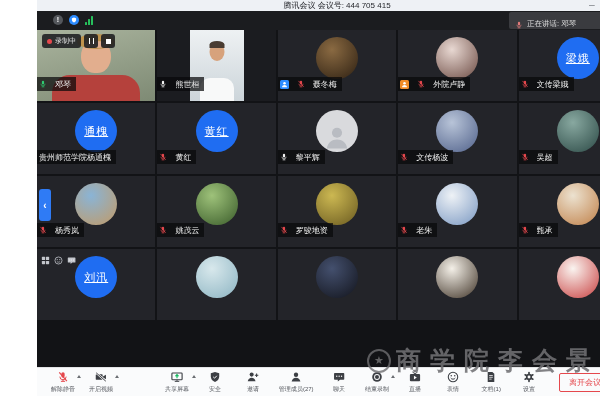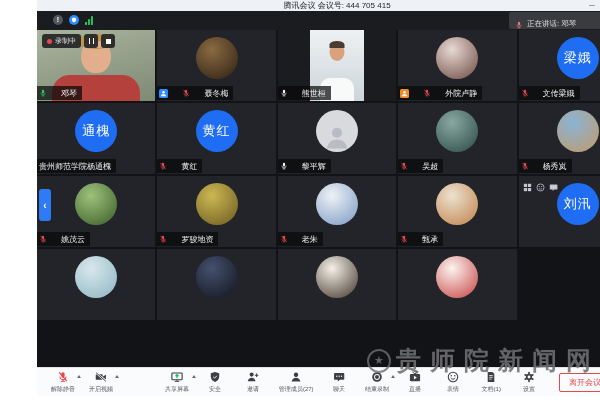--- a/index.html
+++ b/index.html
@@ -31,39 +31,39 @@
   .sb-waves { margin-left:auto; display:flex; gap:2px; }
   .sb-waves span { width:7px; height:7px; background:#56575c; transform:rotate(45deg); border-radius:1px; }
   .sb-waves span:nth-child(2){ background:#4a4b50; }
 
   
   .grid { position:absolute; top:19px; left:0; right:0; bottom:0; display:grid; grid-template-columns:repeat(5,1fr); grid-auto-rows:71px; gap:2px; background:#121316; overflow:hidden; }
   .tile { position:relative; background:#232429; overflow:hidden; cursor:pointer; }
   .tile.speaking { box-shadow:inset 0 0 0 1.5px #2eb85c; }
 
   .avatar { position:absolute; left:50%; top:7px; transform:translateX(-50%); width:42px; height:42px; border-radius:50%; }
-  .avatar.initials { background:#1f6df2; color:#fff; font-size:13px; display:flex; align-items:center; justify-content:center; letter-spacing:1px; white-space:nowrap; }
+  .avatar.initials { background:#1f6df2; color:#fff; font-size:11px; display:flex; align-items:center; justify-content:center; letter-spacing:1px; white-space:nowrap;text-decoration:underline; }
   .avatar.sil { background:#d9dadd; display:flex; align-items:flex-end; justify-content:center; overflow:hidden; }
   .avatar.sil svg { width:28px; height:28px; color:#b9bcc2; }
 
   
   .scene { position:absolute; inset:0; }
   .video-full .scene { background:linear-gradient(165deg,#aab49e,#7e8a74); }
   .video-full .head { position:absolute; left:50%; top:9px; transform:translateX(-50%); width:30px; height:34px; border-radius:50% 50% 46% 46%; background:#e2ae8e; }
   .video-full .head:before { content:''; position:absolute; top:-5px; left:-4px; right:-4px; height:15px; border-radius:50%; background:#bf944e; }
   .video-full .head:after { content:''; position:absolute; top:2px; left:3px; right:3px; height:7px; border-radius:50%; background:#e2ae8e; }
   .video-full .torso { position:absolute; bottom:0; left:50%; transform:translateX(-50%); width:88px; height:26px; border-radius:18px 18px 0 0; background:#b5413c; }
   .video-pillar .scene { background:#1b1c20; }
   .pillar { position:absolute; left:50%; top:0; bottom:0; width:54px; transform:translateX(-50%); background:linear-gradient(#eef1f3,#ccd5da); overflow:hidden; }
   .pillar .head { position:absolute; left:50%; top:13px; transform:translateX(-50%); width:15px; height:18px; border-radius:50%; background:#d7a27c; }
   .pillar .head:before { content:''; position:absolute; top:-2px; left:0; right:0; height:7px; border-radius:50% 50% 0 0; background:#4a3c32; }
   .pillar .torso { position:absolute; bottom:0; left:50%; transform:translateX(-50%); width:34px; height:23px; border-radius:10px 10px 0 0; background:#f8f9f9; }
 
   
-  .name-tag { position:absolute; left:0; bottom:1px; display:flex; align-items:center; gap:14px; background:rgba(8,8,10,.72); padding:1.5px 5px 1.5px 2px; max-width:97%; z-index:4; }
+  .name-tag { position:absolute; left:0; bottom:10px; display:flex; align-items:center; gap:8px; background:rgba(8,8,10,.72); padding:1.5px 5px 1.5px 2px; max-width:97%; z-index:4; }
   .tag-name { font-size:8px; color:#f0f0f0; white-space:nowrap; overflow:hidden; text-overflow:ellipsis; }
   .badge { width:9px; height:9px; border-radius:1.5px; display:flex; align-items:center; justify-content:center; flex:none; }
   .badge svg { width:7px; height:7px; color:#fff; }
   .badge.blue { background:#2d8cff; } .badge.orange { background:#f08c28; }
   .mic { display:flex; flex:none; }
   .mic svg { width:8px; height:8px; }
   .mic.muted { color:#e5484d; } .mic.on { color:#f2f2f2; } .mic.speaking { color:#2ecc71; }
 
   
   .rec-wrap { position:absolute; top:4px; left:5px; display:flex; gap:3px; align-items:center; z-index:6; }
@@ -168,78 +168,78 @@
               <span class="rec-label">录制中</span>
             </span>
             <button class="rec-btn">
               <span class="pause-glyph"></span>
             </button>
             <button class="rec-btn">
               <span class="stop-glyph"></span>
             </button>
           </div>
         </div>
-        <div class="tile">
-    <div class="avatar" style="background: radial-gradient(circle at 38% 30%, rgb(138, 106, 66), rgb(46, 32, 18));"></div>
-    <div class="name-tag">
-            <span class="badge blue">
-              <svg viewBox="0 0 16 16">
-                <circle cx="8" cy="5" r="2.9" fill="currentColor"></circle>
-                <path d="M2.2 14c.5-3.4 2.9-5.1 5.8-5.1s5.3 1.7 5.8 5.1z" fill="currentColor"></path>
-              </svg>
-            </span>
-      <span class="mic muted">
-              <svg viewBox="0 0 16 16">
-                <rect x="5.8" y="1.5" width="4.4" height="7.5" rx="2.2" fill="currentColor"></rect>
-                <path d="M3.8 7.5a4.2 4.2 0 0 0 8.4 0" fill="none" stroke="currentColor" stroke-width="1.3"></path>
-                <line x1="8" y1="11.7" x2="8" y2="13.6" stroke="currentColor" stroke-width="1.3"></line>
-                <line x1="5.2" y1="13.8" x2="10.8" y2="13.8" stroke="currentColor" stroke-width="1.3"></line>
-                <line x1="3" y1="1.8" x2="13.2" y2="13.5" stroke="currentColor" stroke-width="1.6"></line>
-              </svg>
-            </span>
-            <span class="tag-name">聂冬梅</span>
-    </div>
-  </div>
         <div class="tile video-pillar">
     <div class="scene">
             <div class="pillar">
               <div class="head"></div>
               <div class="torso"></div>
             </div>
           </div>
     <div class="name-tag">
       <span class="mic on">
               <svg viewBox="0 0 16 16">
                 <rect x="5.8" y="1.5" width="4.4" height="7.5" rx="2.2" fill="currentColor"></rect>
                 <path d="M3.8 7.5a4.2 4.2 0 0 0 8.4 0" fill="none" stroke="currentColor" stroke-width="1.3"></path>
                 <line x1="8" y1="11.7" x2="8" y2="13.6" stroke="currentColor" stroke-width="1.3"></line>
                 <line x1="5.2" y1="13.8" x2="10.8" y2="13.8" stroke="currentColor" stroke-width="1.3"></line>
               </svg>
             </span>
             <span class="tag-name">熊世桓</span>
     </div>
   </div>
         <div class="tile">
-    <div class="avatar" style="background: radial-gradient(circle at 38% 30%, rgb(232, 216, 210), rgb(107, 74, 66));"></div>
-    <div class="name-tag">
-            <span class="badge orange">
+    <div class="avatar" style="background: radial-gradient(circle at 38% 30%, rgb(138, 106, 66), rgb(46, 32, 18));"></div>
+    <div class="name-tag">
+            <span class="badge blue">
               <svg viewBox="0 0 16 16">
                 <circle cx="8" cy="5" r="2.9" fill="currentColor"></circle>
                 <path d="M2.2 14c.5-3.4 2.9-5.1 5.8-5.1s5.3 1.7 5.8 5.1z" fill="currentColor"></path>
               </svg>
             </span>
       <span class="mic muted">
               <svg viewBox="0 0 16 16">
                 <rect x="5.8" y="1.5" width="4.4" height="7.5" rx="2.2" fill="currentColor"></rect>
                 <path d="M3.8 7.5a4.2 4.2 0 0 0 8.4 0" fill="none" stroke="currentColor" stroke-width="1.3"></path>
                 <line x1="8" y1="11.7" x2="8" y2="13.6" stroke="currentColor" stroke-width="1.3"></line>
                 <line x1="5.2" y1="13.8" x2="10.8" y2="13.8" stroke="currentColor" stroke-width="1.3"></line>
                 <line x1="3" y1="1.8" x2="13.2" y2="13.5" stroke="currentColor" stroke-width="1.6"></line>
               </svg>
             </span>
+            <span class="tag-name">聂冬梅</span>
+    </div>
+  </div>
+        <div class="tile">
+    <div class="avatar" style="background: radial-gradient(circle at 38% 30%, rgb(232, 216, 210), rgb(107, 74, 66));"></div>
+    <div class="name-tag">
+            <span class="badge orange">
+              <svg viewBox="0 0 16 16">
+                <circle cx="8" cy="5" r="2.9" fill="currentColor"></circle>
+                <path d="M2.2 14c.5-3.4 2.9-5.1 5.8-5.1s5.3 1.7 5.8 5.1z" fill="currentColor"></path>
+              </svg>
+            </span>
+      <span class="mic muted">
+              <svg viewBox="0 0 16 16">
+                <rect x="5.8" y="1.5" width="4.4" height="7.5" rx="2.2" fill="currentColor"></rect>
+                <path d="M3.8 7.5a4.2 4.2 0 0 0 8.4 0" fill="none" stroke="currentColor" stroke-width="1.3"></path>
+                <line x1="8" y1="11.7" x2="8" y2="13.6" stroke="currentColor" stroke-width="1.3"></line>
+                <line x1="5.2" y1="13.8" x2="10.8" y2="13.8" stroke="currentColor" stroke-width="1.3"></line>
+                <line x1="3" y1="1.8" x2="13.2" y2="13.5" stroke="currentColor" stroke-width="1.6"></line>
+              </svg>
+            </span>
             <span class="tag-name">外院卢静</span>
     </div>
   </div>
         <div class="tile">
     <div class="avatar initials">梁娥</div>
     <div class="name-tag">
       <span class="mic muted">
               <svg viewBox="0 0 16 16">
                 <rect x="5.8" y="1.5" width="4.4" height="7.5" rx="2.2" fill="currentColor"></rect>
                 <path d="M3.8 7.5a4.2 4.2 0 0 0 8.4 0" fill="none" stroke="currentColor" stroke-width="1.3"></path>
@@ -282,20 +282,35 @@
     <div class="name-tag">
       <span class="mic on">
               <svg viewBox="0 0 16 16">
                 <rect x="5.8" y="1.5" width="4.4" height="7.5" rx="2.2" fill="currentColor"></rect>
                 <path d="M3.8 7.5a4.2 4.2 0 0 0 8.4 0" fill="none" stroke="currentColor" stroke-width="1.3"></path>
                 <line x1="8" y1="11.7" x2="8" y2="13.6" stroke="currentColor" stroke-width="1.3"></line>
                 <line x1="5.2" y1="13.8" x2="10.8" y2="13.8" stroke="currentColor" stroke-width="1.3"></line>
               </svg>
             </span>
             <span class="tag-name">黎平辉</span>
+    </div>
+  </div>
+        <div class="tile">
+    <div class="avatar" style="background: radial-gradient(circle at 38% 30%, rgb(184, 196, 216), rgb(80, 97, 138));"></div>
+    <div class="name-tag">
+      <span class="mic muted">
+              <svg viewBox="0 0 16 16">
+                <rect x="5.8" y="1.5" width="4.4" height="7.5" rx="2.2" fill="currentColor"></rect>
+                <path d="M3.8 7.5a4.2 4.2 0 0 0 8.4 0" fill="none" stroke="currentColor" stroke-width="1.3"></path>
+                <line x1="8" y1="11.7" x2="8" y2="13.6" stroke="currentColor" stroke-width="1.3"></line>
+                <line x1="5.2" y1="13.8" x2="10.8" y2="13.8" stroke="currentColor" stroke-width="1.3"></line>
+                <line x1="3" y1="1.8" x2="13.2" y2="13.5" stroke="currentColor" stroke-width="1.6"></line>
+              </svg>
+            </span>
+            <span class="tag-name">文传杨波</span>
     </div>
   </div>
         <div class="tile">
     <div class="avatar" style="background: radial-gradient(circle at 38% 30%, rgb(136, 168, 160), rgb(44, 74, 70));"></div>
     <div class="name-tag">
       <span class="mic muted">
               <svg viewBox="0 0 16 16">
                 <rect x="5.8" y="1.5" width="4.4" height="7.5" rx="2.2" fill="currentColor"></rect>
                 <path d="M3.8 7.5a4.2 4.2 0 0 0 8.4 0" fill="none" stroke="currentColor" stroke-width="1.3"></path>
                 <line x1="8" y1="11.7" x2="8" y2="13.6" stroke="currentColor" stroke-width="1.3"></line>
@@ -423,21 +438,21 @@
     <div class="avatar" style="background: radial-gradient(circle at 38% 30%, rgb(250, 244, 240), rgb(200, 64, 64));"></div>
 
   </div>
       </div>
 
     <div class="nav nav-left">‹</div>
     <div class="nav nav-right">›</div>
 
     <div class="watermark">
       <span class="wm-logo">★</span>
-      <span class="wm-text">贵师院新闻网</span>
+      <span class="wm-text">商学院李会景</span>
     </div>
   </div>
 
   <div class="toolbar">
     <div class="tb-group">
         <div class="tb-item">
           <span style="display: flex; color: rgb(229, 72, 77);">
             <svg viewBox="0 0 16 16">
               <rect x="5.8" y="1.5" width="4.4" height="7.5" rx="2.2" fill="currentColor"></rect>
               <path d="M3.8 7.5a4.2 4.2 0 0 0 8.4 0" fill="none" stroke="currentColor" stroke-width="1.3"></path>

